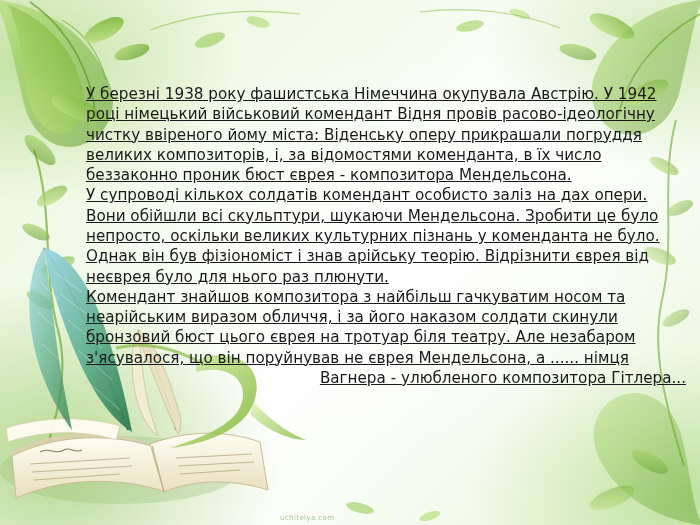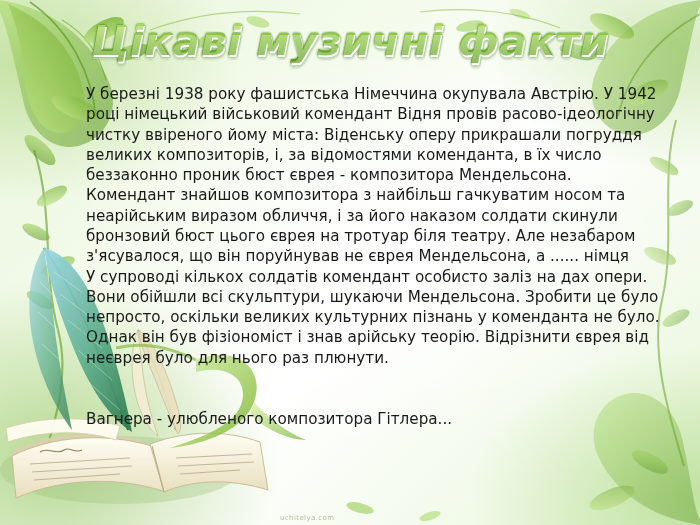--- a/index.html
+++ b/index.html
@@ -59,24 +59,24 @@
     left: 86px;
     width: 600px;
     font-family: "DejaVu Sans", sans-serif;
     font-size: 15.2px;
     line-height: 1.335;
     color: #1a1a1a;
     text-align: left;
   }
   .para {
     margin: 0 0 0 0;
+    text-decoration: underline;
   }
   .para.center {
-    text-align: left;
-    margin-top: 41px;
+    text-align: right;
   }
   .watermark {
     position: absolute;
     left: 232px;
     bottom: 3px;
     font-family: "DejaVu Sans", sans-serif;
     font-size: 7px;
     color: #9bb789;
     letter-spacing: 0.4px;
     opacity: 0.85;
@@ -227,25 +227,22 @@
       <ellipse cx="360" cy="508" rx="14" ry="5" transform="rotate(14 360 508)" fill="#8fc948"></ellipse>
       <ellipse cx="430" cy="516" rx="11" ry="4" transform="rotate(-18 430 516)" fill="#a5d862"></ellipse>
     </g>
 
     <g opacity="0.5">
       <path d="M150,30 C200,12 250,8 300,14" stroke="#7cb82f" stroke-width="1.2" fill="none"></path>
       <path d="M420,12 C470,6 520,12 560,28" stroke="#7cb82f" stroke-width="1.2" fill="none"></path>
     </g>
   </svg>
 
-  <div class="title-wrap">
-    <div class="title">Цікаві музичні факти</div>
-  </div>
 
   <div class="body-text">
     <p class="para">У березні 1938 року фашистська Німеччина окупувала Австрію. У 1942 році німецький військовий комендант Відня провів расово-ідеологічну чистку ввіреного йому міста: Віденську оперу прикрашали погруддя великих композиторів, і, за відомостями коменданта, в їх число беззаконно проник бюст єврея - композитора Мендельсона.</p>
+    <p class="para">У супроводі кількох солдатів комендант особисто заліз на дах опери. Вони обійшли всі скульптури, шукаючи Мендельсона. Зробити це було непросто, оскільки великих культурних пізнань у коменданта не було. Однак він був фізіономіст і знав арійську теорію. Відрізнити єврея від неєврея було для нього раз плюнути.</p>
     <p class="para">Комендант знайшов композитора з найбільш гачкуватим носом та неарійським виразом обличчя, і за його наказом солдати скинули бронзовий бюст цього єврея на тротуар біля театру.  Але незабаром з'ясувалося, що він поруйнував не єврея Мендельсона, а ......   німця</p>
-    <p class="para">У супроводі кількох солдатів комендант особисто заліз на дах опери. Вони обійшли всі скульптури, шукаючи Мендельсона. Зробити це було непросто, оскільки великих культурних пізнань у коменданта не було. Однак він був фізіономіст і знав арійську теорію. Відрізнити єврея від неєврея було для нього раз плюнути.</p>
     <p class="para center">Вагнера - улюбленого композитора Гітлера...</p>
   </div>
 
   <div class="watermark">uchitelya.com</div>
 </div>
 
 </body></html>

